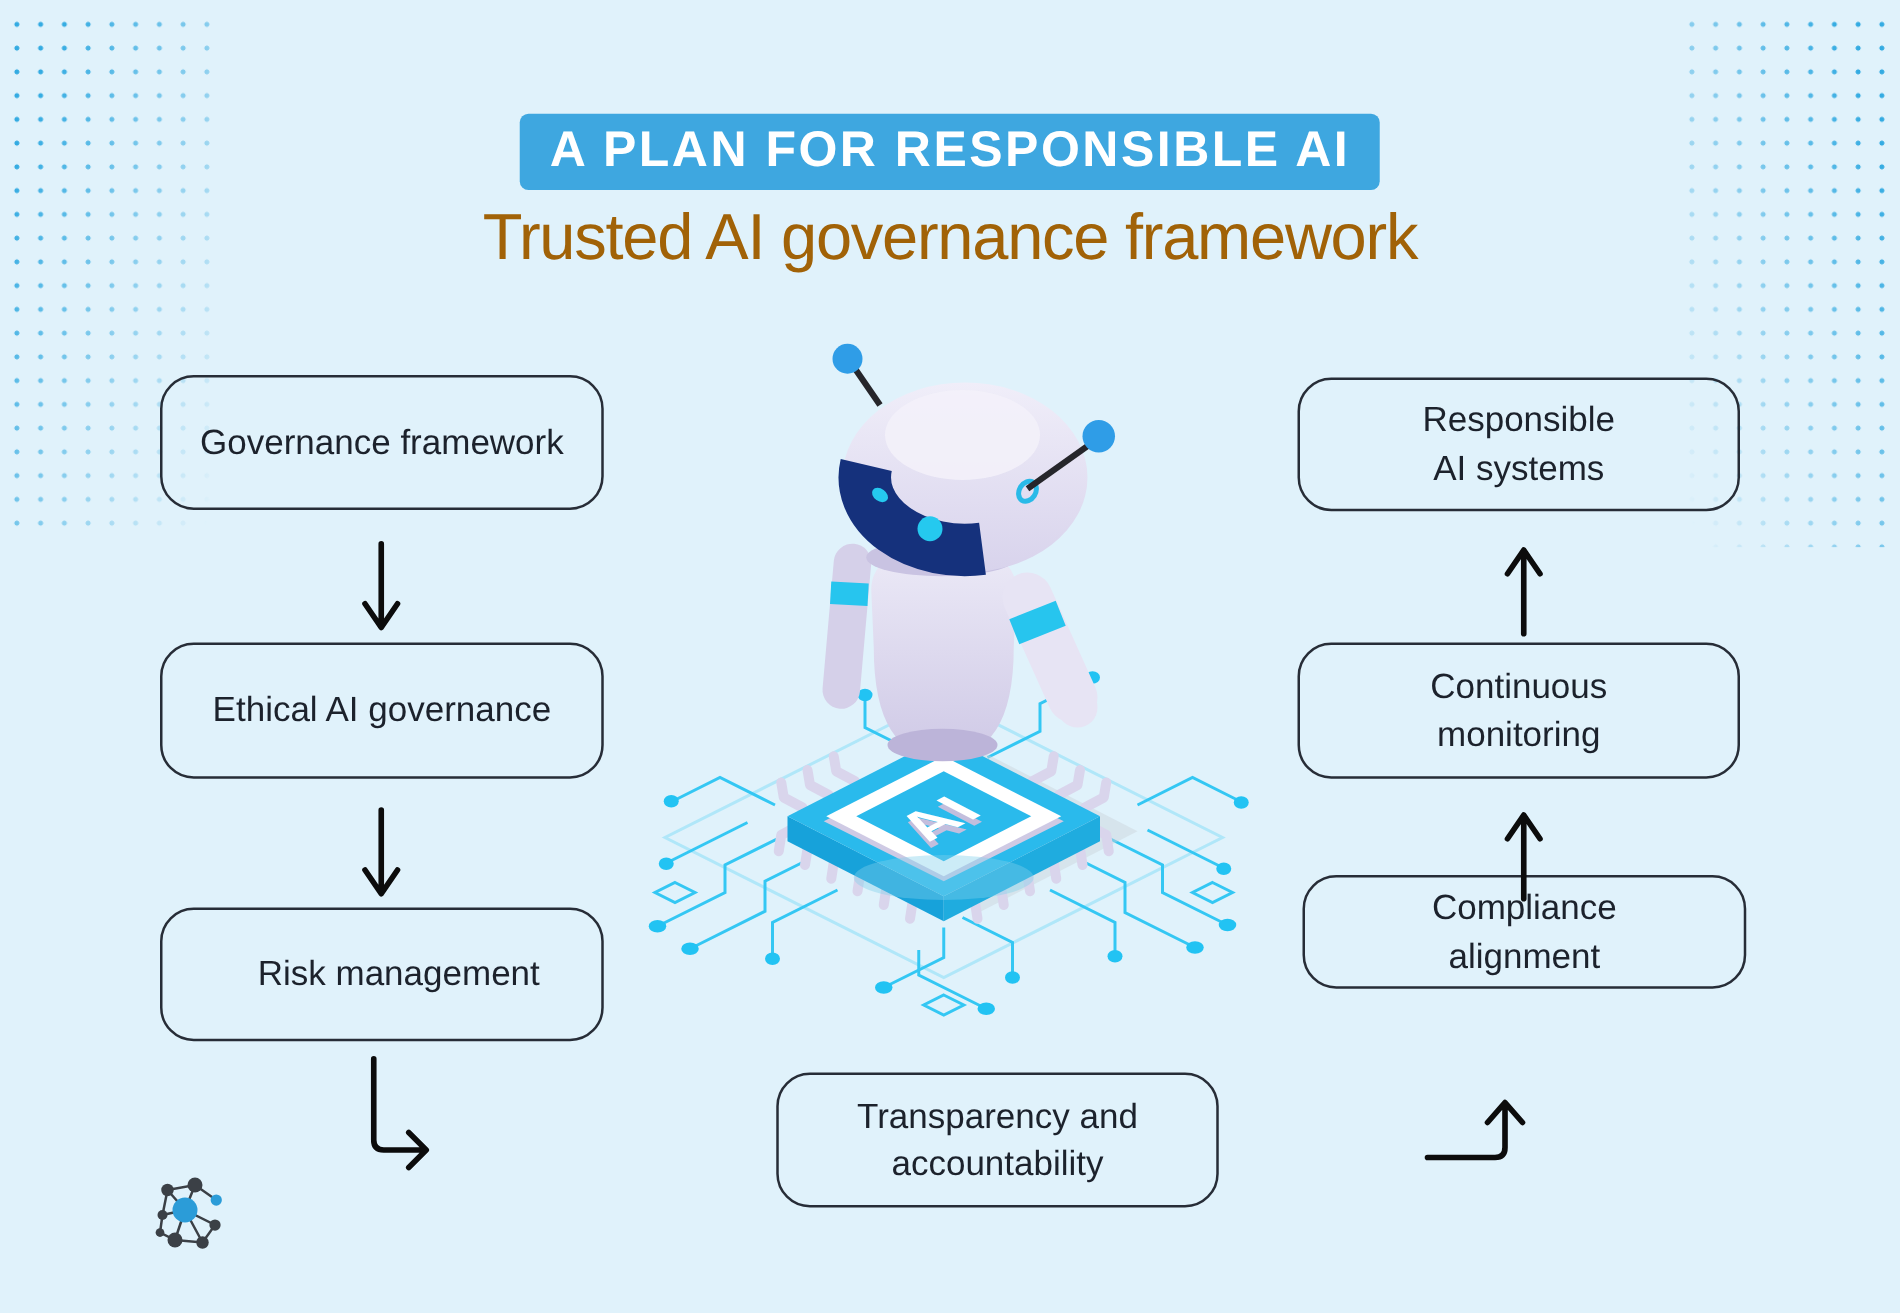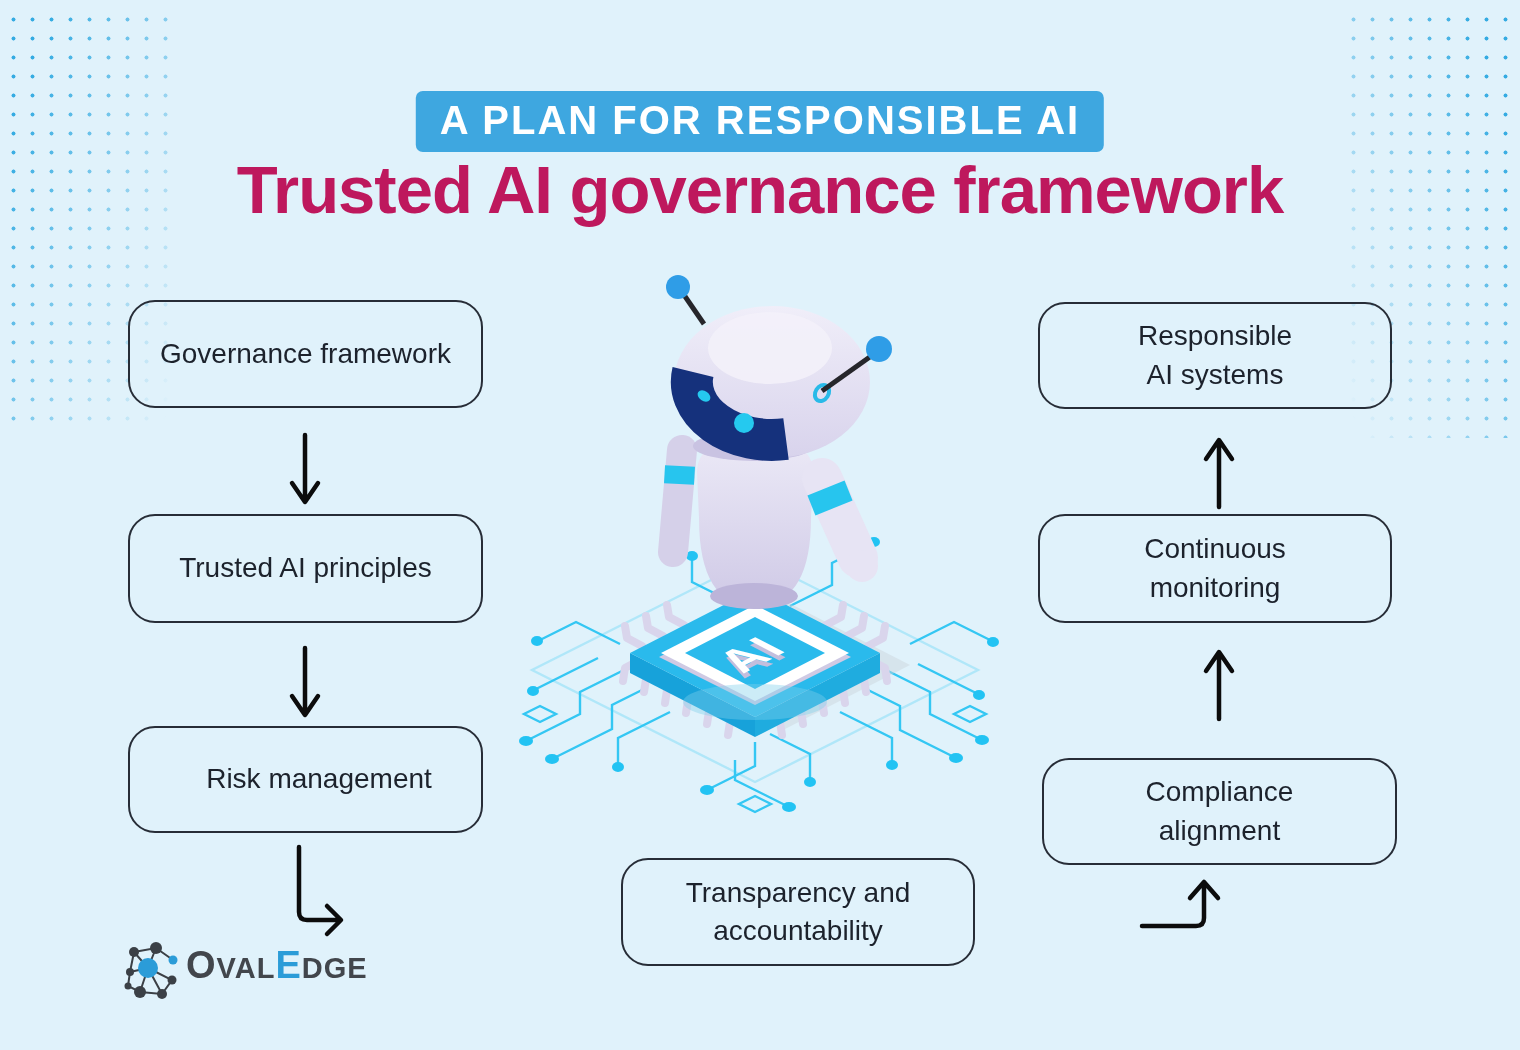--- a/index.html
+++ b/index.html
@@ -24,21 +24,21 @@
     -webkit-mask-image:linear-gradient(252deg,rgba(0,0,0,.95) 15%,rgba(0,0,0,0) 95%);
     mask-image:linear-gradient(252deg,rgba(0,0,0,.95) 15%,rgba(0,0,0,0) 95%);
   }
   .badge{
     position:absolute;top:91px;left:50%;transform:translateX(-50%);
     background:#3ea7e0;color:#ffffff;font-weight:bold;font-size:40px;
     letter-spacing:2px;padding:7px 24px 9px;border-radius:7px;white-space:nowrap;
   }
   .title{
     position:absolute;top:150px;left:0;width:100%;text-align:center;
-    font-size:67px;font-weight:bold;color:#be185d;letter-spacing:-1px;line-height:80px;
+    font-size:52px;font-weight:normal;color:#a16207;letter-spacing:-1px;line-height:80px;
   }
   .flow-box{
     position:absolute;border:2px solid #272d37;border-radius:27px;
     display:flex;align-items:center;justify-content:center;text-align:center;
     font-size:28px;font-weight:500;color:#1c222c;line-height:1.36;white-space:pre-line;
     background:transparent;
   }
   .arrow{position:absolute;}
   .arrow path{stroke:#0c0c0c;stroke-width:4.5;fill:none;stroke-linecap:round;stroke-linejoin:round;}
   .illustration{position:absolute;left:470px;top:260px;width:560px;height:580px;overflow:visible;}
@@ -54,28 +54,28 @@
 
 <div class="canvas">
 
   <div class="dots dots-tl"></div>
   <div class="dots dots-tr"></div>
 
   <div class="badge">A PLAN FOR RESPONSIBLE AI</div>
   <h1 class="title" style="margin:0;">Trusted AI governance framework</h1>
 
   <div class="flow-box" style="left:128px;top:300px;width:355px;height:108px;">Governance framework</div>
-  <div class="flow-box" style="left:128px;top:514px;width:355px;height:109px;">Trusted AI principles</div>
+  <div class="flow-box" style="left:128px;top:514px;width:355px;height:109px;">Ethical AI governance</div>
   <div class="flow-box" style="left:128px;top:726px;width:355px;height:107px;padding-left:27px;">Risk management</div>
 
   <div class="flow-box" style="left:1038px;top:514px;width:354px;height:109px;">Continuous
 monitoring</div>
   <div class="flow-box" style="left:1038px;top:302px;width:354px;height:107px;">Responsible
 AI systems</div>
-  <div class="flow-box" style="left:1042px;top:758px;width:355px;height:107px;">Compliance
+  <div class="flow-box" style="left:1042px;top:700px;width:355px;height:91px;">Compliance
 alignment</div>
 
   <div class="flow-box" style="left:621px;top:858px;width:354px;height:108px;">Transparency and
 accountability</div>
 
   <svg class="arrow" style="left:287px;top:432px;" width="36" height="76" viewBox="0 0 36 76">
       <path d="M18 3 V64 M5 51 L18 70 L31 51"></path>
     </svg>
   <svg class="arrow" style="left:287px;top:645px;" width="36" height="76" viewBox="0 0 36 76">
       <path d="M18 3 V64 M5 51 L18 70 L31 51"></path>
@@ -216,16 +216,15 @@
           <circle cx="38" cy="12" r="6"></circle>
           <circle cx="12" cy="36" r="4"></circle>
         <circle cx="10" cy="50" r="3.5"></circle>
           <circle cx="22" cy="56" r="6"></circle>
           <circle cx="44" cy="58" r="5"></circle>
         <circle cx="54" cy="44" r="4.5"></circle>
       </g>
       <circle cx="30" cy="32" r="10" fill="#2b9cd8"></circle>
       <circle cx="55" cy="24" r="4.5" fill="#2b9cd8"></circle>
     </svg>
-    <div class="logo-text"><span class="lg">O</span><span class="sm">VAL</span><span class="lg blue">E</span><span class="sm">DGE</span></div>
   </div>
 
 </div>
 
 </body></html>

